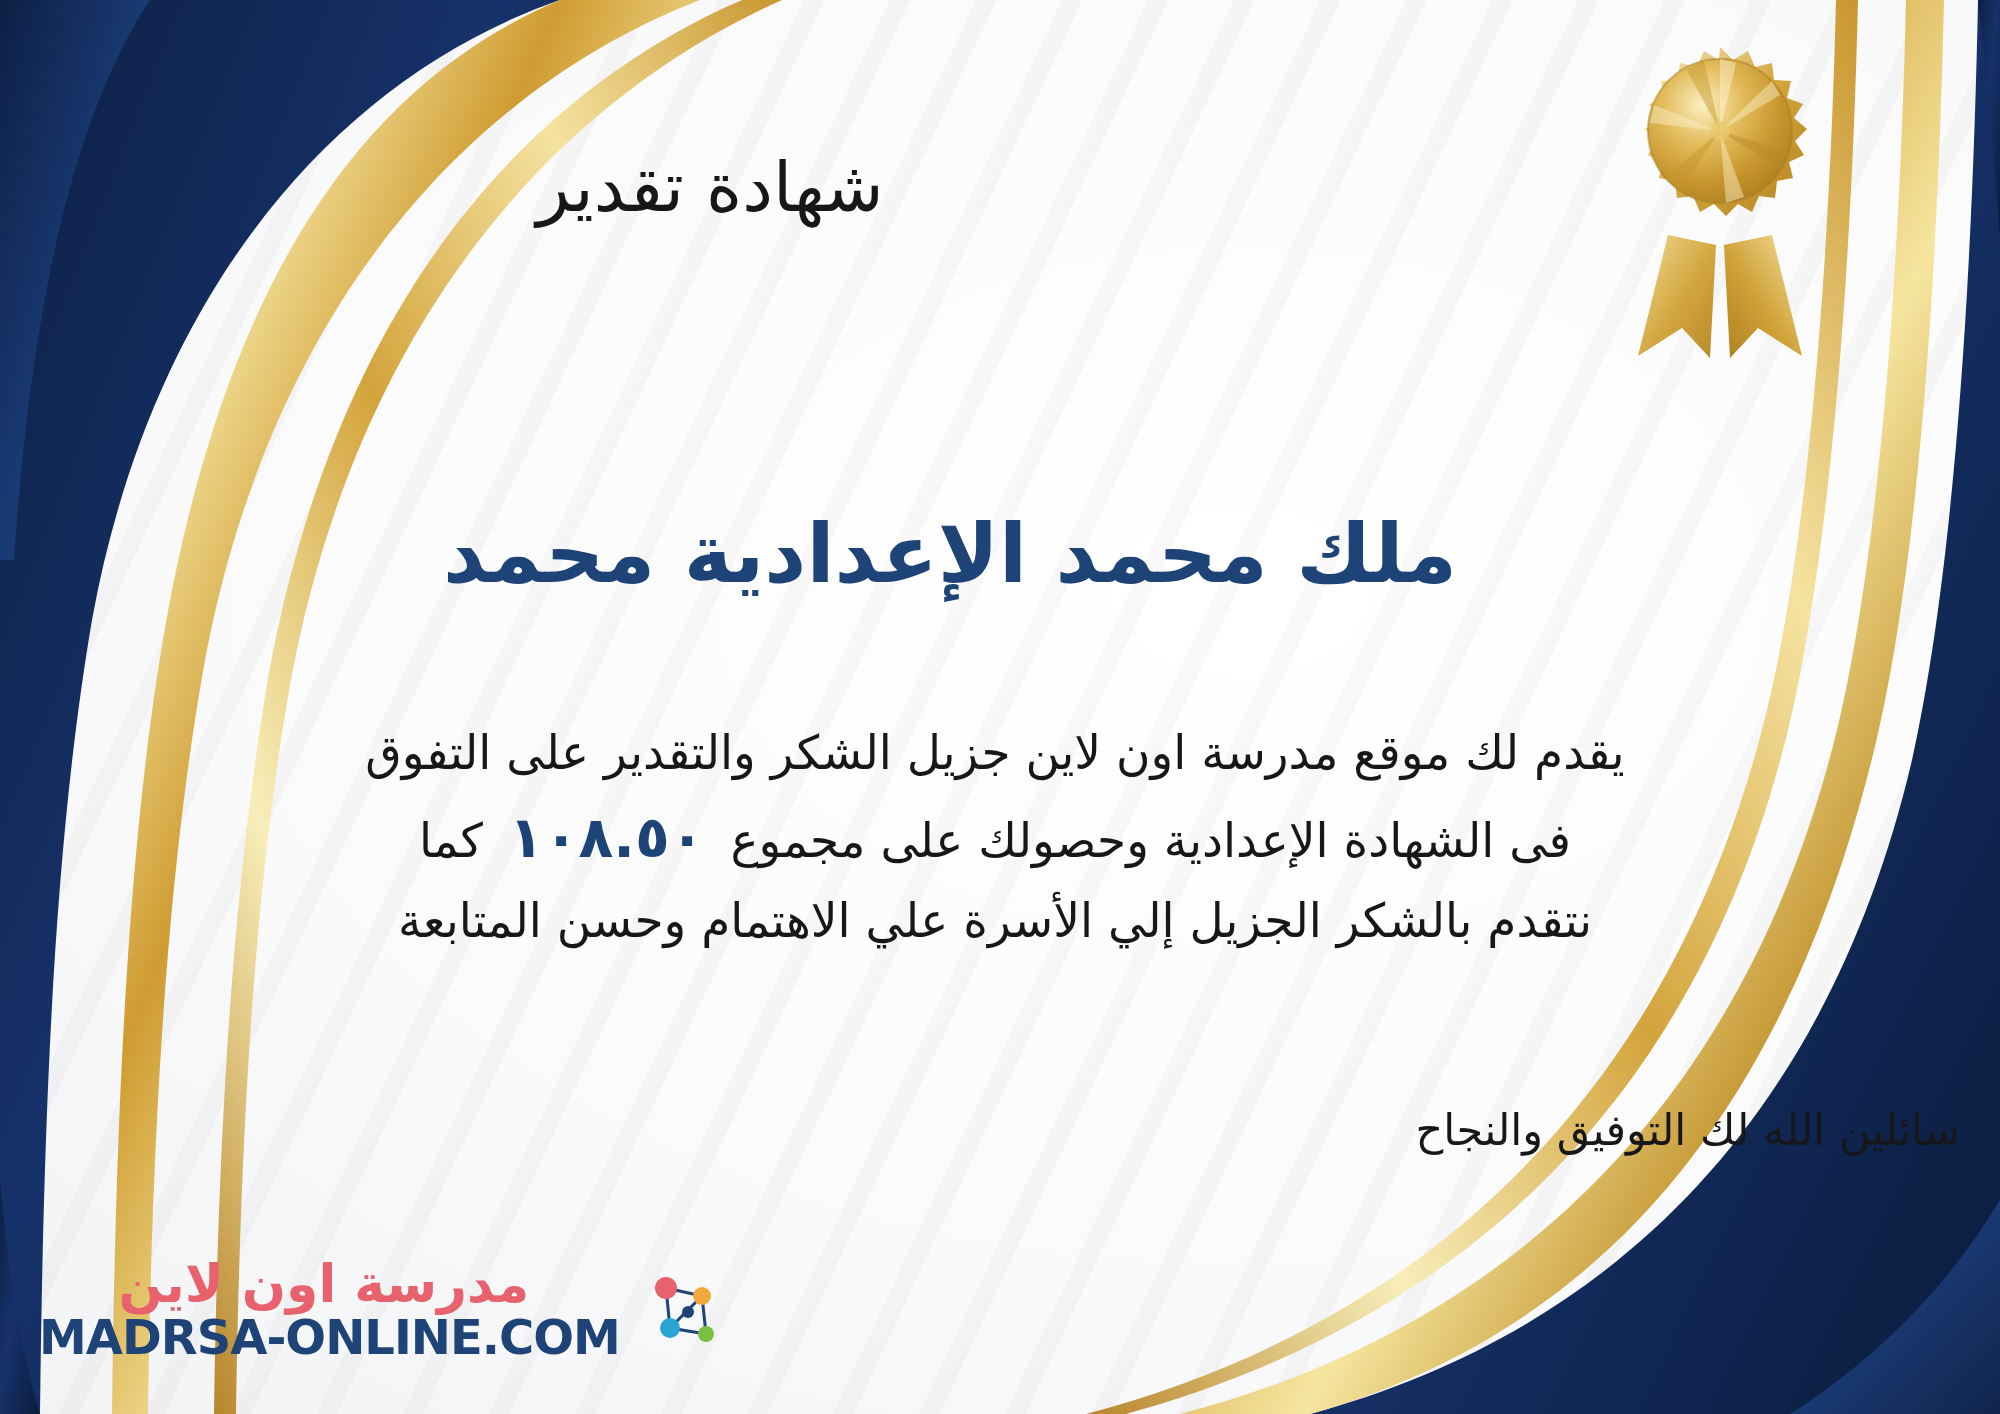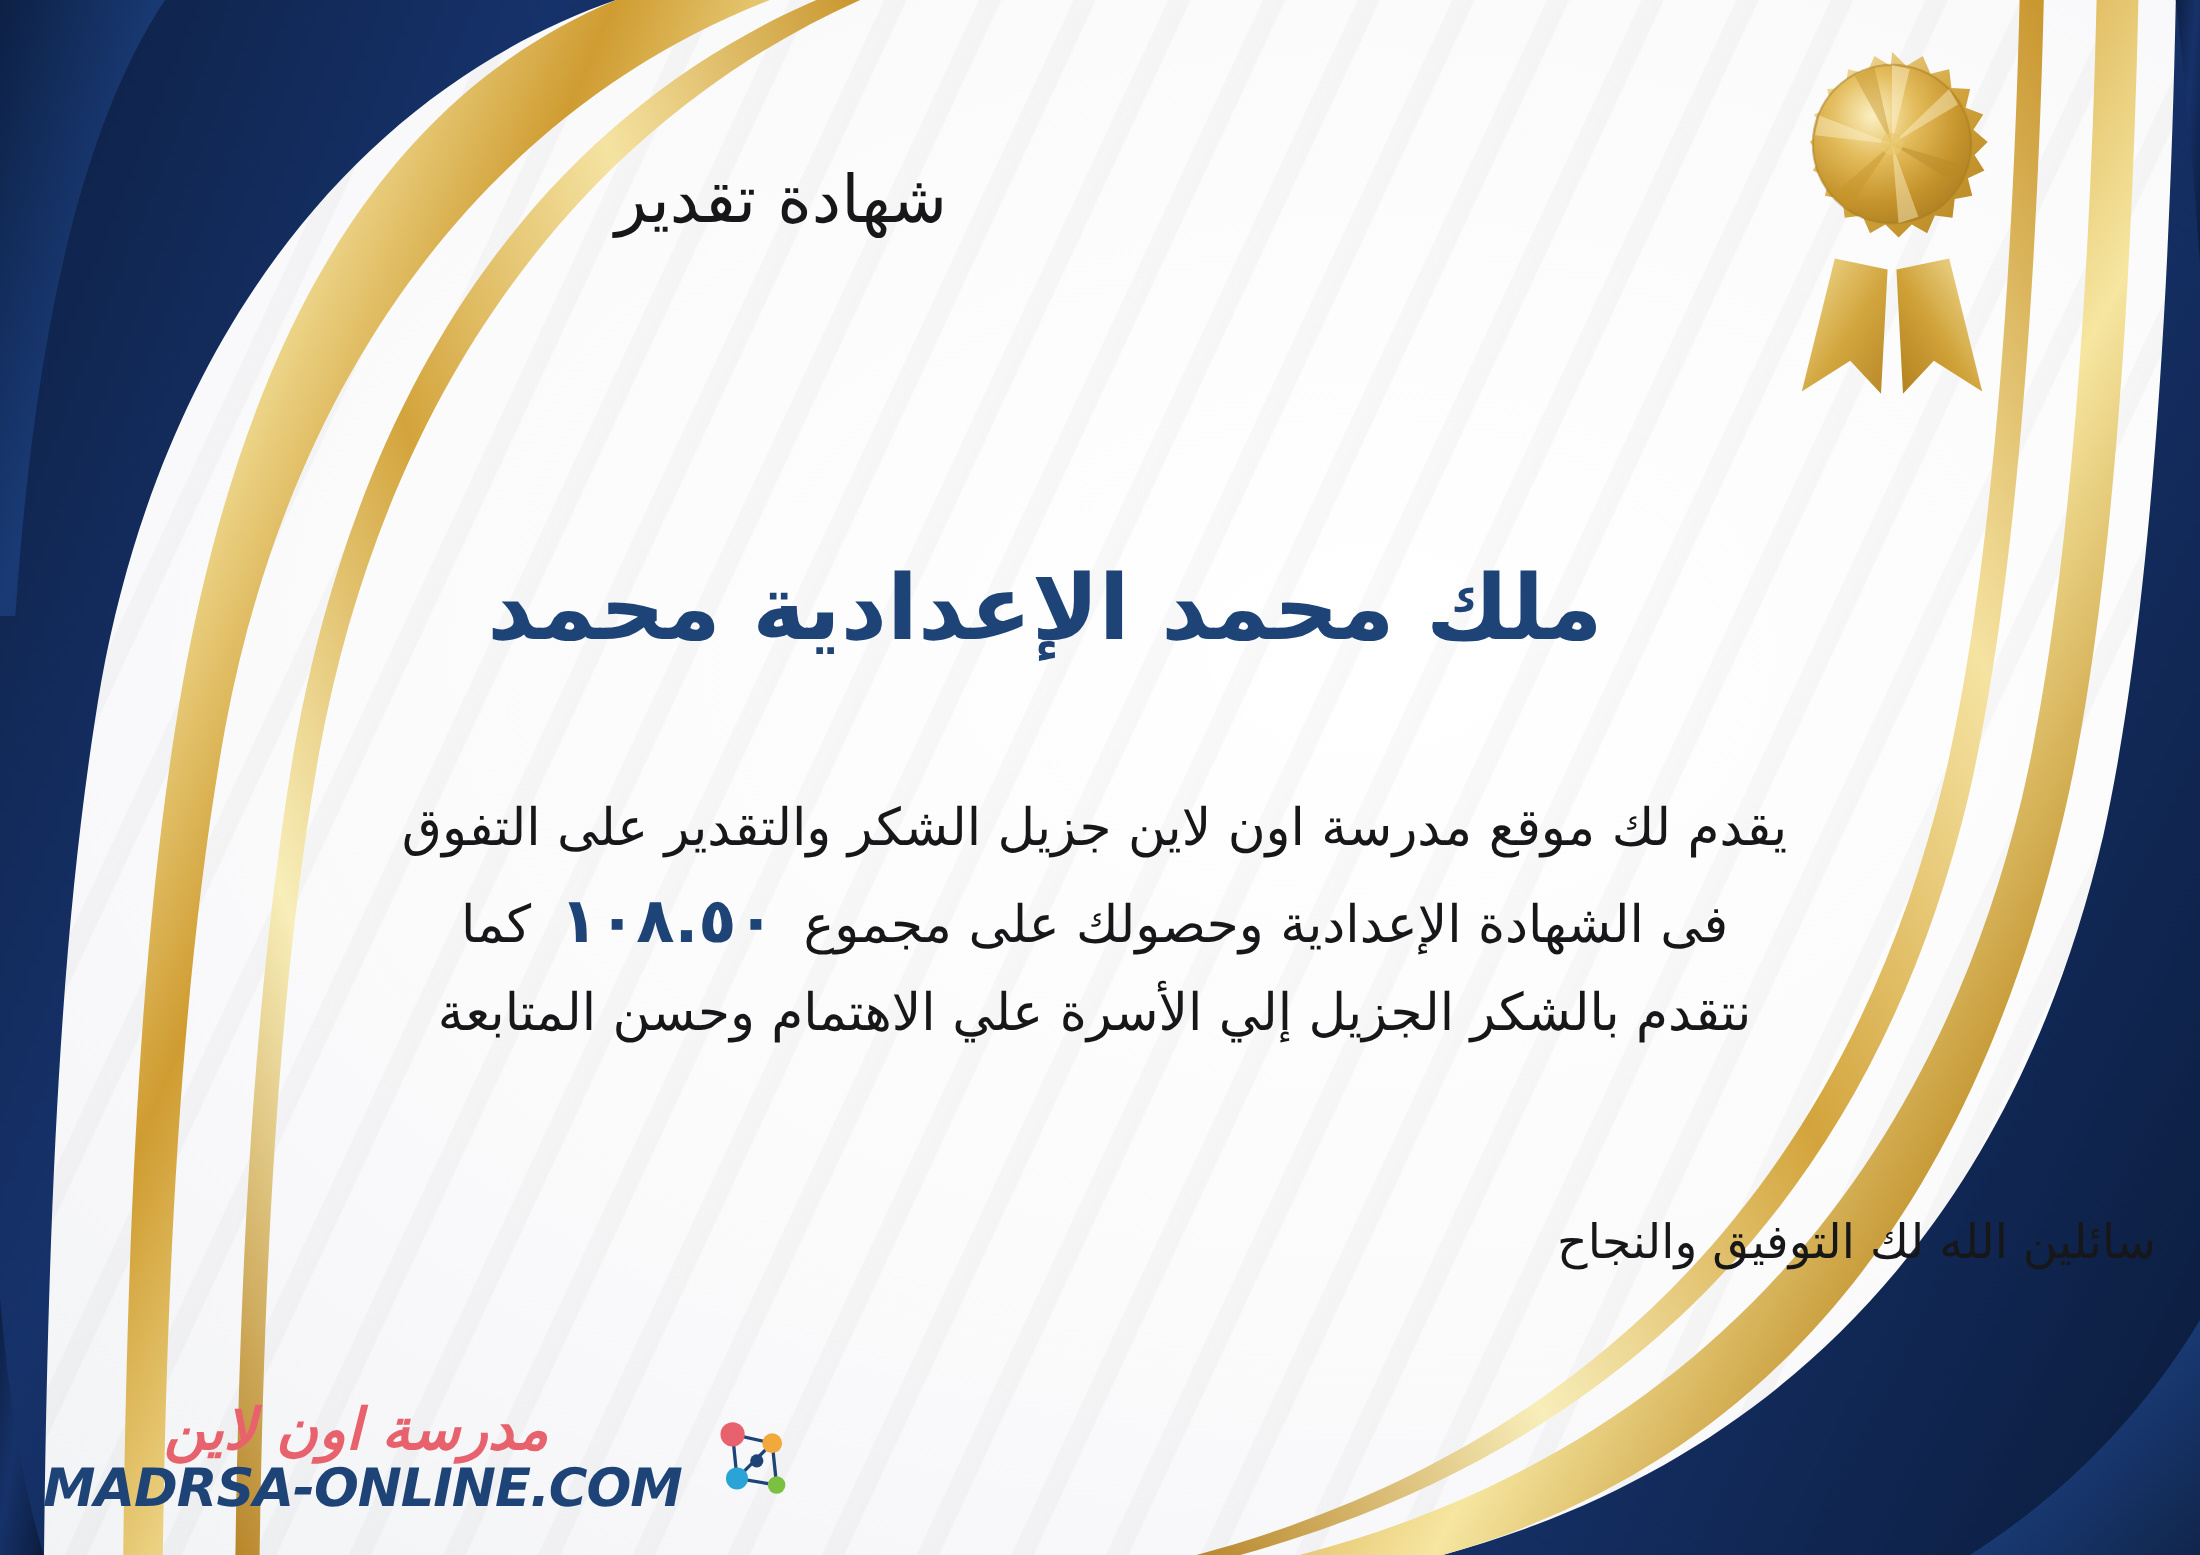--- a/index.html
+++ b/index.html
@@ -48,21 +48,21 @@
     position:absolute;
     z-index:6;
     left:0; right:0; top:0;
     width:2000px; height:1414px;
   }
 
   .cert-title {
     position:absolute;
     top:148px; left:0; width:1420px;
     text-align:center;
-    font-size:60px;
+    font-size:69px;
     font-weight:400;
     letter-spacing:-1px;
     color:#17171a;
     line-height:1.15;
     direction:rtl;
   }
 
   .recipient-name {
     position:absolute;
     top:505px; left:0; width:1900px;
@@ -109,28 +109,27 @@
   .medal {
     position:absolute;
     top:40px; left:1590px;
     width:260px; height:330px;
     z-index:7;
   }
 
   
   .brand {
     position:absolute;
-    left:28px; bottom:34px;
+    left:28px; bottom:50px;
     z-index:8;
     display:flex;
     flex-direction:row-reverse;
     align-items:center;
     gap:16px;
     direction:rtl;
-    font-style:italic;
   }
   .brand-text { text-align:center; direction:rtl; }
   .brand-ar {
     font-size:52px;
     font-weight:700;
     color:#e8626e;
     line-height:1.05;
     white-space:nowrap;
   }
   .brand-en {

